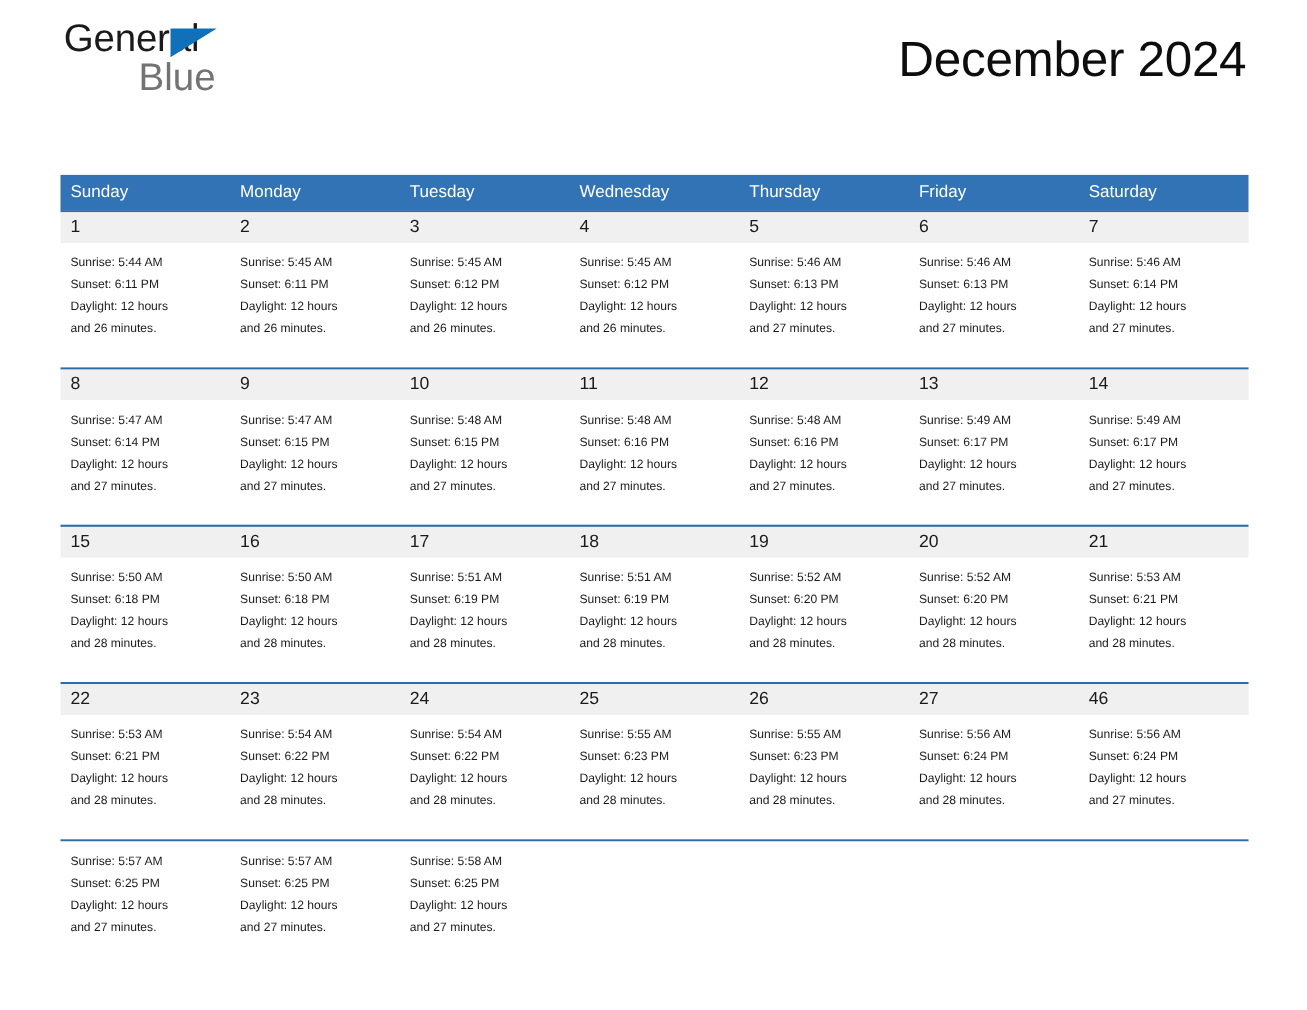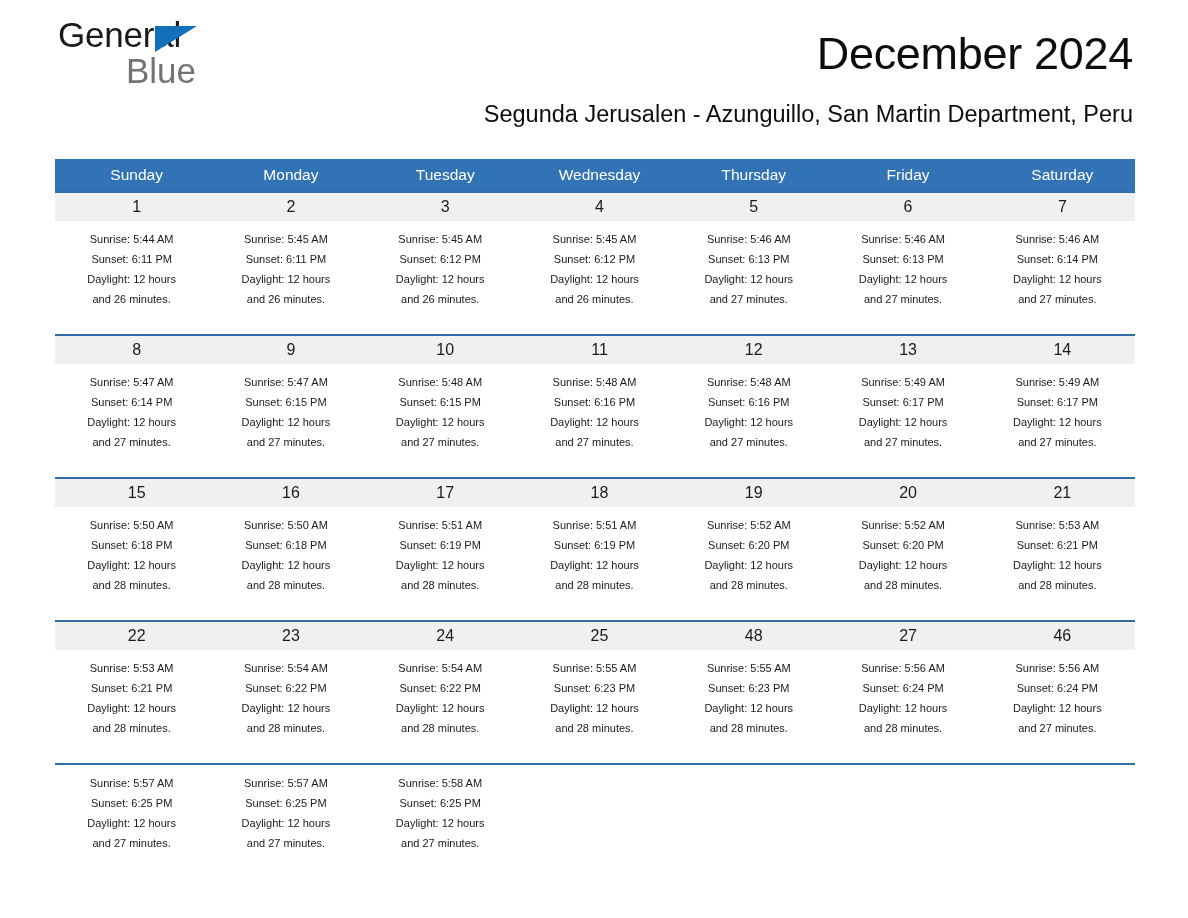--- a/index.html
+++ b/index.html
@@ -83,21 +83,20 @@
     color: #0d0d0d;
     white-space: nowrap;
   }
 
   
   .calendar {
     position: absolute;
     left: 55px;
     top: 159px;
     width: 1080px;
-    text-align: center;
   }
   .weekdays {
     display: flex;
     width: 100%;
     background: #3173b4;
   }
   .weekday {
     flex: 1 1 0;
     min-width: 0;
     box-sizing: border-box;
@@ -160,21 +159,20 @@
 <div class="page">
 
   <div class="masthead">
 
     <div class="brand">
       <span class="brand-row1"><span>General</span><span class="brand-triangle"></span></span>
       <span class="brand-row2">Blue</span>
     </div>
 
     <div class="title">December 2024</div>
-    <div class="subtitle">Segunda Jerusalen - Azunguillo, San Martin Department, Peru</div>
   </div>
 
   <div class="calendar">
 
     <div class="weekdays">
       <div class="weekday">Sunday</div>
       <div class="weekday">Monday</div>
       <div class="weekday">Tuesday</div>
       <div class="weekday">Wednesday</div>
       <div class="weekday">Thursday</div>
@@ -352,21 +350,21 @@
       </div>
       <div class="week-spacer"></div>
     </div>
 
     <div class="week">
       <div class="week-daynums">
         <div class="daynum-cell">22</div>
         <div class="daynum-cell">23</div>
         <div class="daynum-cell">24</div>
         <div class="daynum-cell">25</div>
-        <div class="daynum-cell">48</div>
+        <div class="daynum-cell">26</div>
         <div class="daynum-cell">27</div>
         <div class="daynum-cell">46</div>
       </div>
       <div class="week-body">
         <div class="body-cell">
           <span class="ln">Sunrise: 5:53 AM</span>
           <span class="ln">Sunset: 6:21 PM</span>
           <span class="ln">Daylight: 12 hours</span>
           <span class="ln">and 28 minutes.</span>
         </div>

